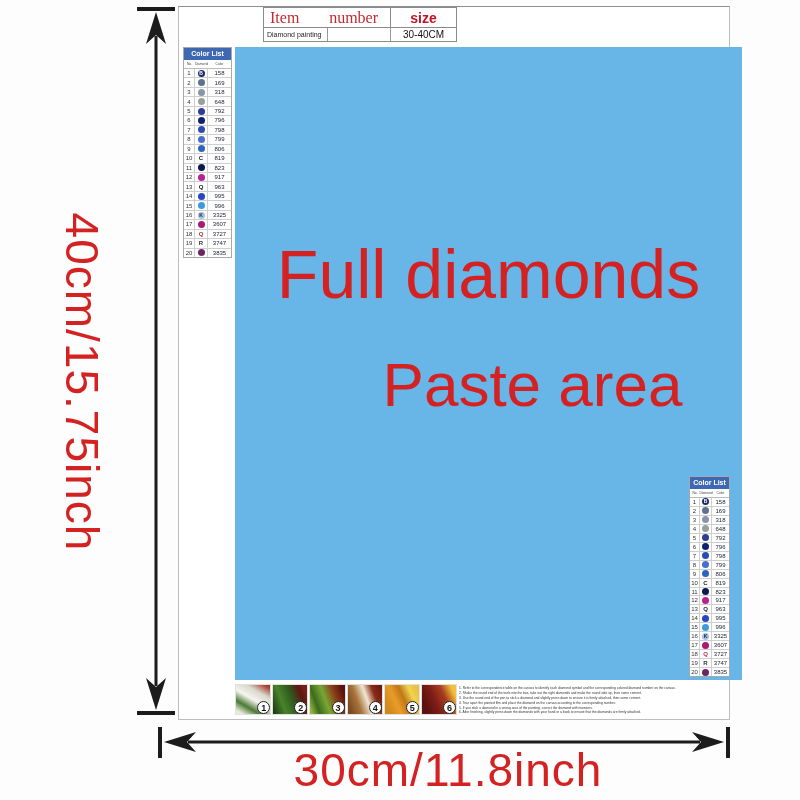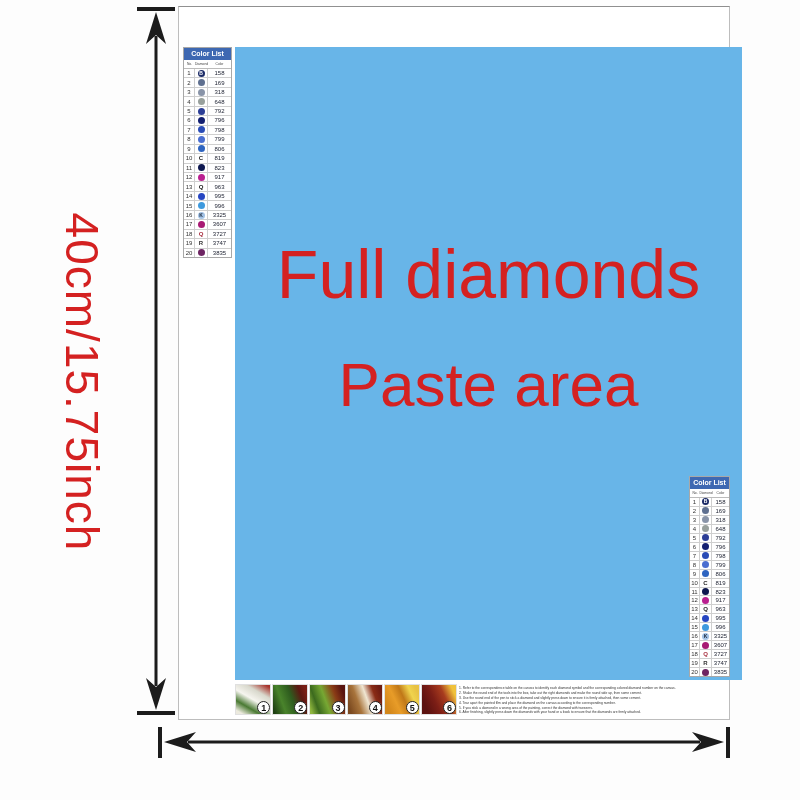--- a/index.html
+++ b/index.html
@@ -4,21 +4,21 @@
 <style>
   html,body { margin:0; padding:0; }
   body { width:800px; height:800px; background:#fdfdfd; font-family:"Liberation Sans", sans-serif; position:relative; overflow:hidden; }
   #stage { position:relative; width:800px; height:800px; }
 
   .poster { position:absolute; left:178px; top:6px; width:552px; height:714px; background:#ffffff; border:1px solid #bdbdbd; border-top-color:#8f8f8f; box-sizing:border-box; }
 
   .paste-area { position:absolute; left:235px; top:47px; width:507px; height:633px; }
   .paste-line { position:absolute; width:100%; text-align:center; color:var(--accent-red); white-space:nowrap; }
   .paste-line1 { top:188px; font-size:68px; }
-  .paste-line2 { top:302px; font-size:62px; }
+  .paste-line2 { top:302px; font-size:62px;padding-left:44px; }
 
   .dim-label { position:absolute; color:var(--accent-red); font-size:46px; white-space:nowrap; letter-spacing:1px; }
   .v-label { left:82px; top:382px; transform:translate(-50%,-50%) rotate(90deg); }
   .h-label { left:448px; top:770px; transform:translate(-50%,-50%); }
 
   svg.arrows { position:absolute; left:0; top:0; pointer-events:none; }
 
   
   .item-table { position:absolute; left:263px; top:7px; width:194px; height:35px; border:1px solid #8a8a8a; box-sizing:border-box; background:#fff; }
   .it-header { height:20px; display:flex; border-bottom:1px solid #8a8a8a; box-sizing:border-box; }
@@ -55,20 +55,34 @@
   .instructions { position:absolute; left:459px; top:686px; width:420px; transform:scale(0.55); transform-origin:top left; color:#333; }
   .instructions div { font-size:6px; line-height:1.45; white-space:nowrap; overflow:hidden; }
 </style>
 </head>
 <body>
 
 <div id="stage">
 
   <div class="poster"></div>
 
+  <div class="item-table">
+    <div class="it-header">
+      <div class="it-h-left">
+        <span>Item</span>
+        <span>number</span>
+      </div>
+      <div class="it-h-size">size</div>
+    </div>
+    <div class="it-row">
+      <div class="it-c1">Diamond painting</div>
+      <div class="it-c2"></div>
+      <div class="it-c3">30-40CM</div>
+    </div>
+  </div>
 
   <div class="paste-area" style="background:#68b5e8"></div>
   <div class="paste-area" style="background:transparent">
     <div class="paste-line paste-line1">Full diamonds</div>
     <div class="paste-line paste-line2">Paste area</div>
   </div>
 
   <div class="color-list cl-left">
     <div class="cl-title">Color List</div>
     <div class="cl-head">
@@ -396,14 +410,15 @@
     <g stroke="#1c1c1c" fill="#1c1c1c">
       <rect x="158" y="727" width="4" height="31" stroke="none"></rect>
       <line x1="188" y1="742" x2="700" y2="742" stroke-width="3"></line>
       <polygon points="164,742 196,732 187,742 196,752" stroke="none"></polygon>
       <polygon points="724,742 692,732 701,742 692,752" stroke="none"></polygon>
       <rect x="726" y="727" width="4" height="31" stroke="none"></rect>
     </g>
   </svg>
 
   <div class="dim-label v-label">40cm/15.75inch</div>
+  <div class="dim-label h-label">30cm/11.8inch</div>
 
 </div>
 
 </body></html>

